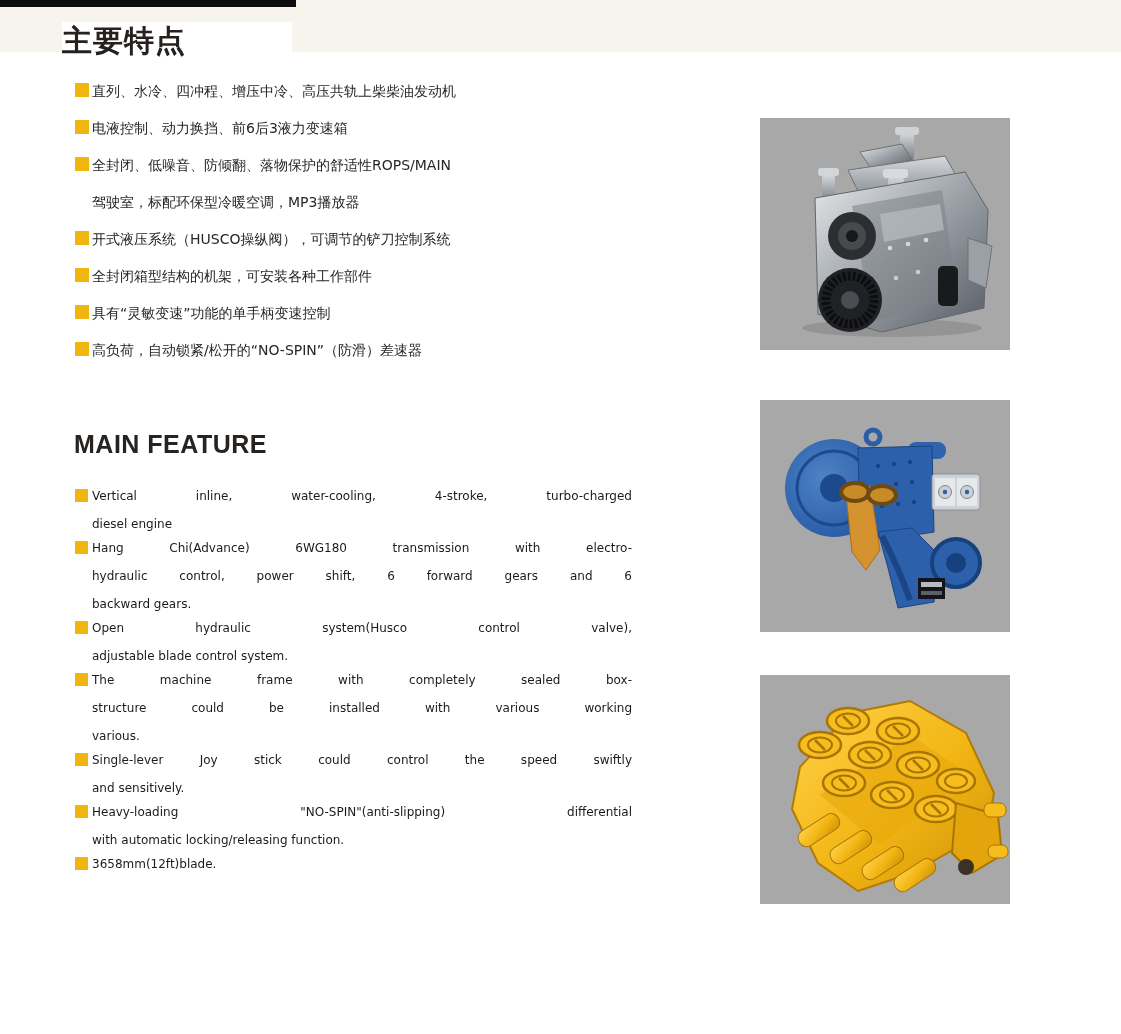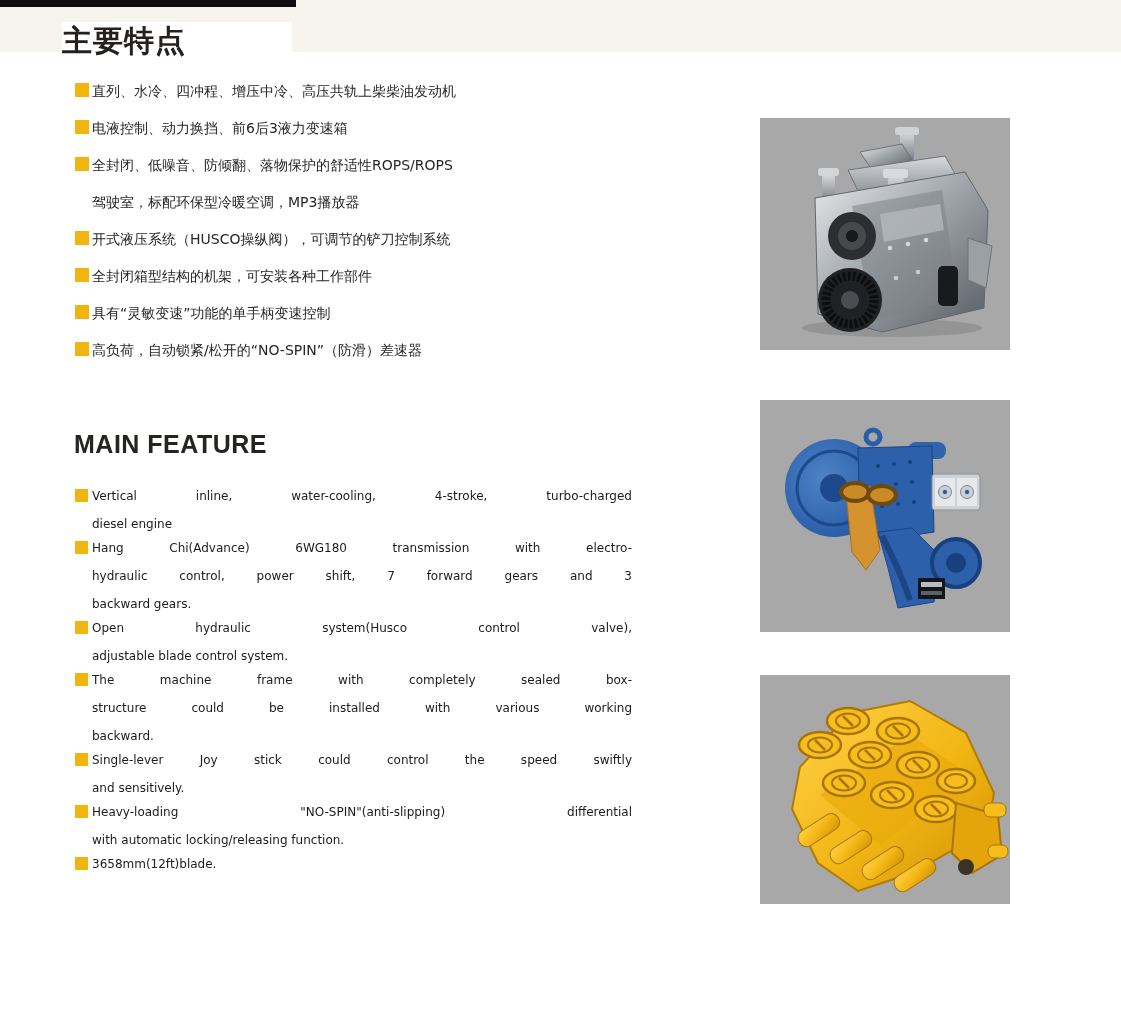--- a/index.html
+++ b/index.html
@@ -52,21 +52,21 @@
       <div class="feat-item">
         <span class="bullet"></span>
         <div class="line">直列、水冷、四冲程、增压中冷、高压共轨上柴柴油发动机</div>
       </div>
       <div class="feat-item">
         <span class="bullet"></span>
         <div class="line">电液控制、动力换挡、前6后3液力变速箱</div>
       </div>
       <div class="feat-item">
         <span class="bullet"></span>
-        <div class="line">全封闭、低噪音、防倾翻、落物保护的舒适性ROPS/ROPS</div>
+        <div class="line">全封闭、低噪音、防倾翻、落物保护的舒适性ROPS/MAIN</div>
         <div class="line">驾驶室，标配环保型冷暖空调，MP3播放器</div>
       </div>
       <div class="feat-item">
         <span class="bullet"></span>
         <div class="line">开式液压系统（HUSCO操纵阀），可调节的铲刀控制系统</div>
       </div>
       <div class="feat-item">
         <span class="bullet"></span>
         <div class="line">全封闭箱型结构的机架，可安装各种工作部件</div>
       </div>
@@ -84,33 +84,33 @@
 
   <div class="feat-list en-list" id="en-list">
       <div class="feat-item">
         <span class="bullet"></span>
         <div class="line jl">Vertical inline, water-cooling, 4-stroke, turbo-charged</div>
         <div class="line">diesel engine</div>
       </div>
       <div class="feat-item">
         <span class="bullet"></span>
         <div class="line jl">Hang Chi(Advance) 6WG180 transmission with electro-</div>
-        <div class="line jl">hydraulic control, power shift, 7 forward gears and 3</div>
+        <div class="line jl">hydraulic control, power shift, 6 forward gears and 6</div>
         <div class="line">backward gears.</div>
       </div>
       <div class="feat-item">
         <span class="bullet"></span>
         <div class="line jl">Open hydraulic system(Husco control valve),</div>
         <div class="line">adjustable blade control system.</div>
       </div>
       <div class="feat-item">
         <span class="bullet"></span>
         <div class="line jl">The machine frame with completely sealed box-</div>
         <div class="line jl">structure could be installed with various working</div>
-        <div class="line">backward.</div>
+        <div class="line">various.</div>
       </div>
       <div class="feat-item">
         <span class="bullet"></span>
         <div class="line jl">Single-lever Joy stick could control the speed swiftly</div>
         <div class="line">and sensitively.</div>
       </div>
       <div class="feat-item">
         <span class="bullet"></span>
         <div class="line jl">Heavy-loading "NO-SPIN"(anti-slipping) differential</div>
         <div class="line">with automatic locking/releasing function.</div>

